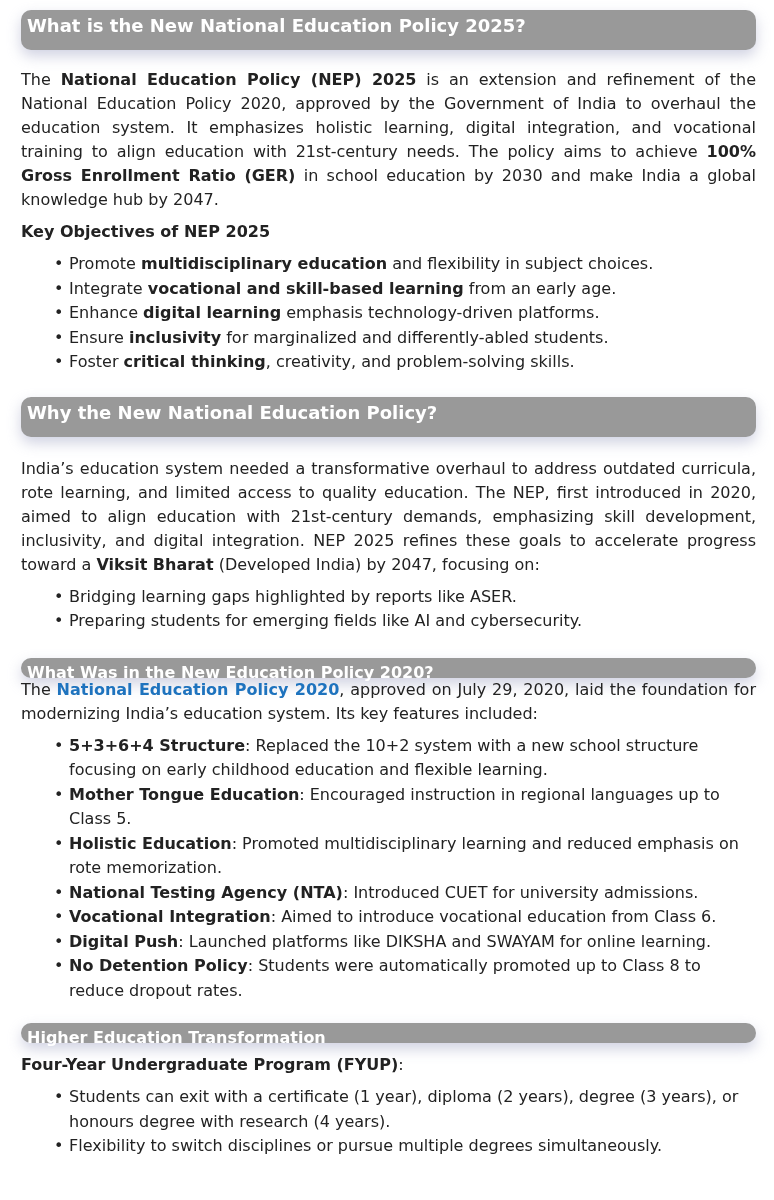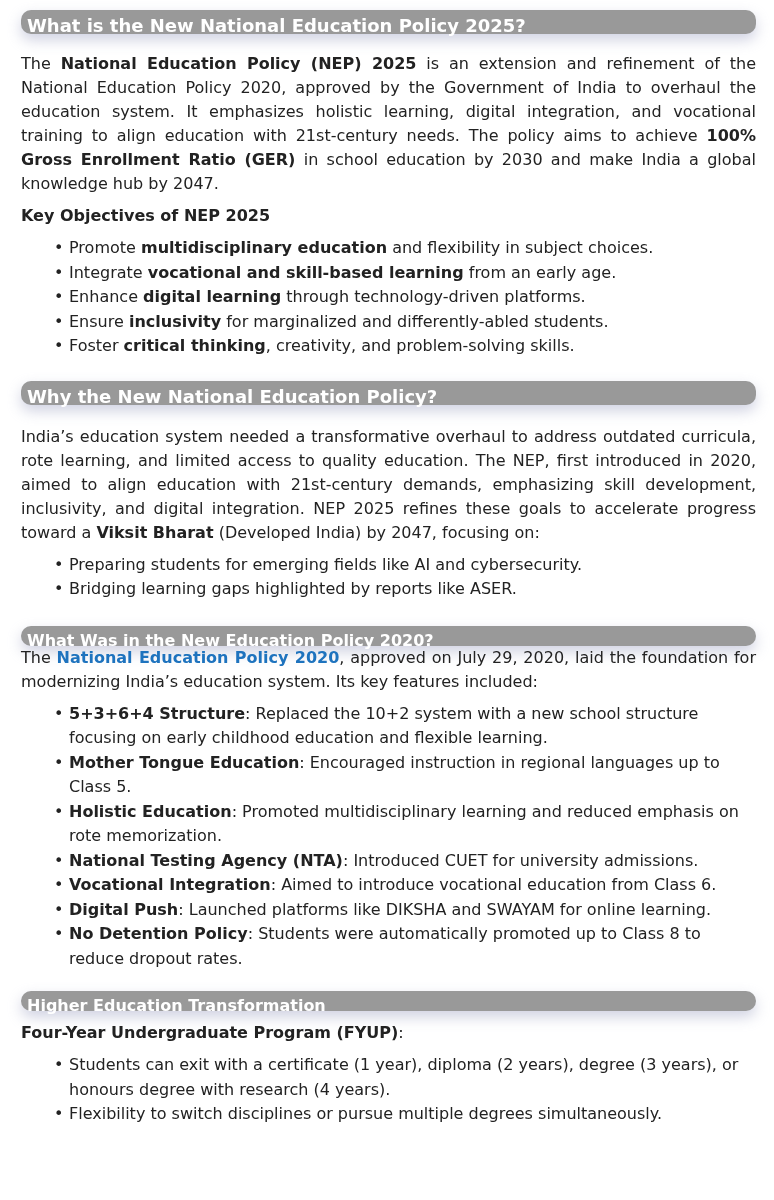--- a/index.html
+++ b/index.html
@@ -15,21 +15,21 @@
     .page { padding: 10px 18px 0 21px; }
     .section-header {
       background: #999999;
       color: #ffffff;
       font-weight: bold;
       border-radius: 10px;
       padding: 0 6px;
       box-shadow: 0 6px 14px rgba(150,155,190,0.45);
       margin: 0;
     }
-    .h-large { font-size: 18px; height: 24px; line-height: 32px; }
+    .h-large { font-size: 18px; height: 40px; line-height: 32px; }
     .h-small { font-size: 16px; height: 20px; line-height: 30px; }
     p {
       margin: 0;
       text-align: justify;
     }
     .p-first { margin-top: 18px; }
     .p-after-h { margin-top: 20px; }
     .sub-heading { font-weight: bold; margin-top: 8px; }
     ul {
       margin: 8px 0 0 0;
@@ -56,32 +56,32 @@
 <body>
 
 <div class="page">
 
   <h2 class="section-header h-large">What is the New National Education Policy 2025?</h2>
   <p class="p-first"><span>The </span><b>National Education Policy (NEP) 2025</b><span> is an extension and refinement of the National Education Policy 2020, approved by the Government of India to overhaul the education system. It emphasizes holistic learning, digital integration, and vocational training to align education with 21st-century needs. The policy aims to achieve </span><b>100% Gross Enrollment Ratio (GER)</b><span> in school education by 2030 and make India a global knowledge hub by 2047.</span></p>
   <div class="sub-heading">Key Objectives of NEP 2025</div>
   <ul>
     <li><span>Promote </span><b>multidisciplinary education</b><span> and flexibility in subject choices.</span></li>
     <li><span>Integrate </span><b>vocational and skill-based learning</b><span> from an early age.</span></li>
-    <li><span>Enhance </span><b>digital learning</b><span> through technology-driven platforms.</span></li>
+    <li><span>Enhance </span><b>digital learning</b><span> emphasis technology-driven platforms.</span></li>
     <li><span>Ensure </span><b>inclusivity</b><span> for marginalized and differently-abled students.</span></li>
     <li><span>Foster </span><b>critical thinking</b><span>, creativity, and problem-solving skills.</span></li>
   </ul>
 
   <div class="gap-section"></div>
 
   <h2 class="section-header h-large">Why the New National Education Policy?</h2>
   <p class="p-after-h"><span>India’s education system needed a transformative overhaul to address outdated curricula, rote learning, and limited access to quality education. The NEP, first introduced in 2020, aimed to align education with 21st-century demands, emphasizing skill development, inclusivity, and digital integration. NEP 2025 refines these goals to accelerate progress toward a </span><b>Viksit Bharat</b><span> (Developed India) by 2047, focusing on:</span></p>
   <ul>
+    <li>Bridging learning gaps highlighted by reports like ASER.</li>
     <li>Preparing students for emerging fields like AI and cybersecurity.</li>
-    <li>Bridging learning gaps highlighted by reports like ASER.</li>
   </ul>
 
   <div class="gap-section-2"></div>
 
   <h2 class="section-header h-small">What Was in the New Education Policy 2020?</h2>
   <p style="margin-top:0"><span>The </span><a class="link" href="#">National Education Policy 2020</a><span>, approved on July 29, 2020, laid the foundation for modernizing India’s education system. Its key features included:</span></p>
   <ul>
     <li><b>5+3+6+4 Structure</b><span>: Replaced the 10+2 system with a new school structure focusing on early childhood education and flexible learning.</span></li>
     <li><b>Mother Tongue Education</b><span>: Encouraged instruction in regional languages up to Class 5.</span></li>
     <li><b>Holistic Education</b><span>: Promoted multidisciplinary learning and reduced emphasis on rote memorization.</span></li>

